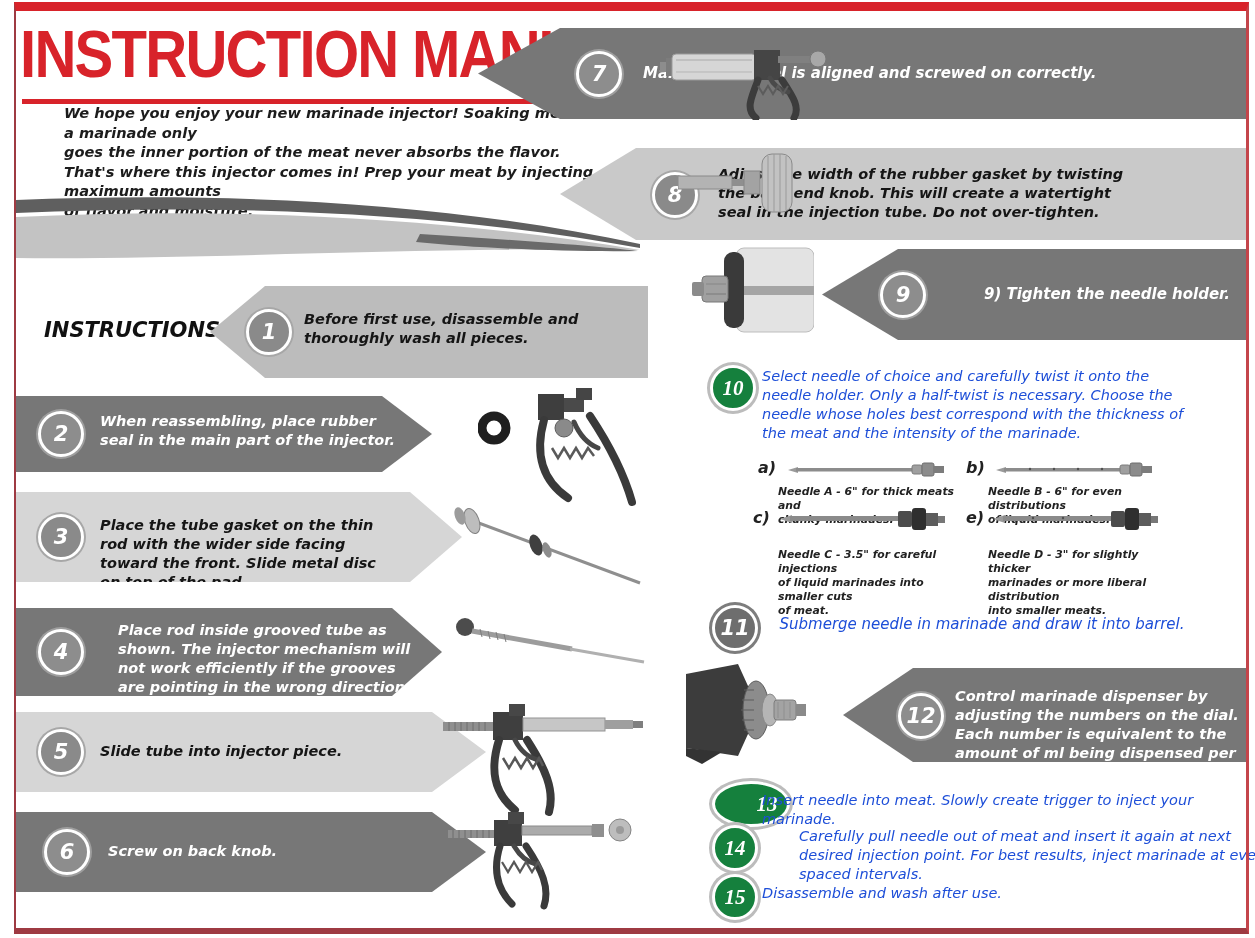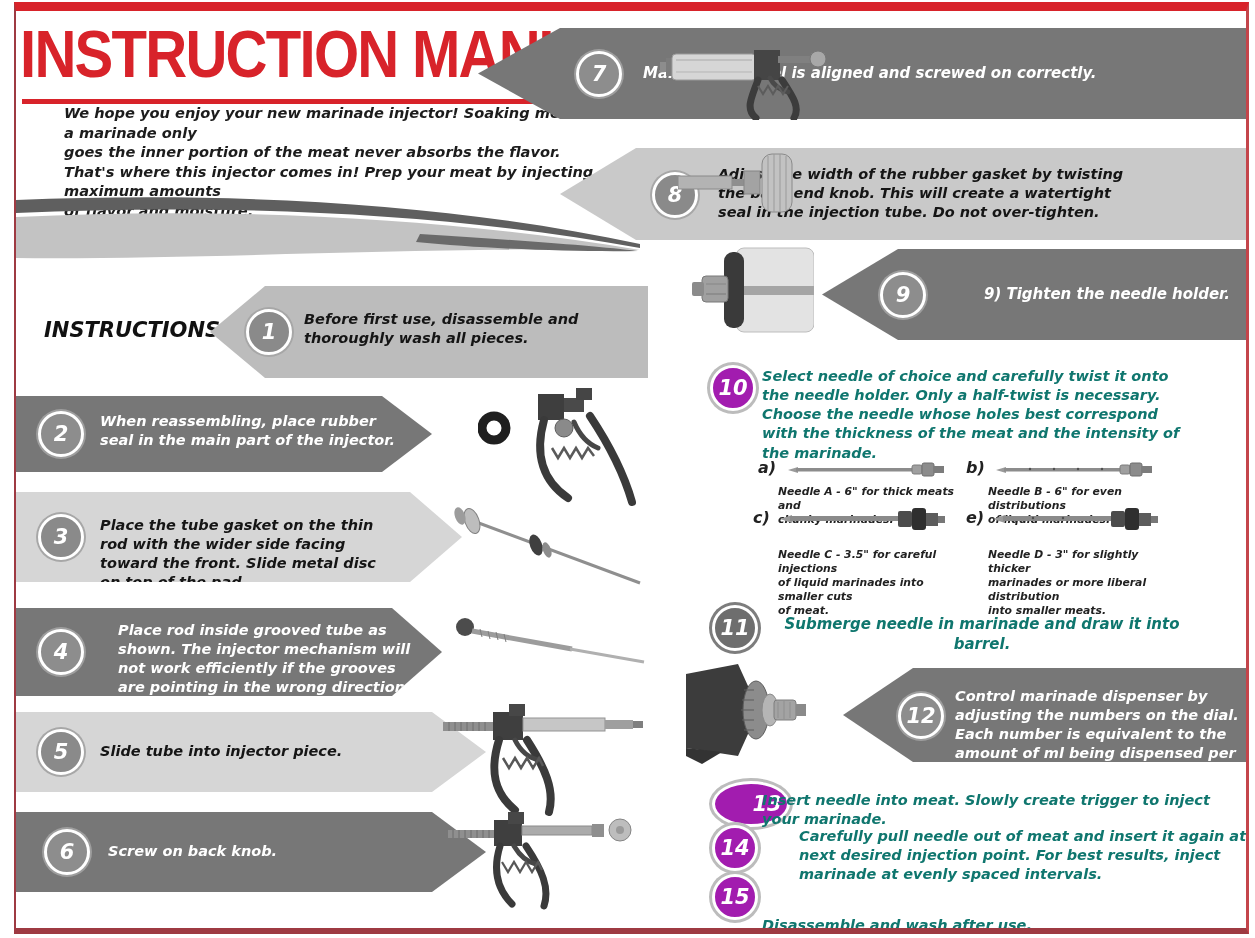--- a/index.html
+++ b/index.html
@@ -23,28 +23,28 @@
   .chevR{clip-path:polygon(0 0,calc(100% - var(--tip)) 0,100% 50%,calc(100% - var(--tip)) 100%,0 100%);}
   .bg-dark{background:var(--banner-dark);}
   .bg-mid{background:var(--banner-mid);}
   .bg-light{background:var(--banner-light);}
   .bg-light2{background:var(--banner-light2);}
   .num-circle{position:absolute;width:40px;height:40px;border-radius:50%;border:3px solid #fff;
          box-sizing:content-box;display:flex;align-items:center;justify-content:center;
          font-weight:bold;font-style:italic;font-size:21px;color:#fff;}
   .on-dark{background:#8d8d8d;box-shadow:0 0 0 2px #9e9e9e;}
   .on-light{background:#8a8a8a;box-shadow:0 0 0 2px #a7a7a7;}
-  .standalone{background:#a21caf;box-shadow:0 0 0 3px #bcbcbc;}
+  .standalone{background:#15803d;box-shadow:0 0 0 3px #bcbcbc;font-family:Liberation Serif, serif;}
   .dark-fill{background:#6e6e6e;box-shadow:0 0 0 3px #7d7d7d;}
   .step-text{position:absolute;font-style:italic;font-weight:bold;font-size:14.5px;
          line-height:1.32;white-space:pre-line;}
   .white{color:#fff;}
   .black{color:#151515;}
-  .free-text{position:absolute;font-style:italic;font-weight:bold;font-size:14.5px;
-         line-height:1.32;color:#0f766e;white-space:pre-line;}
+  .free-text{position:absolute;font-style:italic;font-weight:normal;font-size:14.5px;
+         line-height:1.32;color:#1d4ed8;white-space:pre-line;}
   .needle-label{position:absolute;font-style:italic;font-weight:bold;font-size:16px;color:#222;}
   .needle-caption{position:absolute;font-style:italic;font-weight:bold;font-size:10.8px;
          line-height:1.3;color:#222;white-space:pre-line;}
   .photo{position:absolute;}
   
   #b1{left:210px;top:286px;width:438px;height:92px;--tip:55px;}
   #b1 .num-circle{left:36px;top:23px;}
   #b1 .step-text{left:94px;top:24px;width:275px;}
   #b2{left:16px;top:396px;width:416px;height:76px;--tip:50px;}
   #b2 .num-circle{left:22px;top:15px;}
@@ -143,21 +143,21 @@
   <div class="num-circle dark-fill" style="left:712px;top:605px;">11</div>
   <div class="free-text" style="left:762px;top:615px;width:440px;font-size:15px;text-align:center;">Submerge needle in marinade and draw it into barrel.</div>
 
   <div class="num-circle standalone" style="left:712px;top:781px;padding-left:32px;">13</div>
   <div class="free-text" style="left:762px;top:791px;width:470px;">Insert needle into meat. Slowly create trigger to inject your marinade.</div>
 
   <div class="num-circle standalone" style="left:712px;top:825px;">14</div>
   <div class="free-text" style="left:762px;top:827px;width:485px;margin-left:37px;">Carefully pull needle out of meat and insert it again at next desired injection point. For best results, inject marinade at evenly spaced intervals.</div>
 
   <div class="num-circle standalone" style="left:712px;top:874px;">15</div>
-  <div class="free-text" style="left:762px;top:884px;width:400px;margin-top:32px;">Disassemble and wash after use.</div>
+  <div class="free-text" style="left:762px;top:884px;width:400px;">Disassemble and wash after use.</div>
 
   <div class="needle-label" style="left:758px;top:458px;">a)</div>
   <svg class="photo" style="left:788px;top:460px;" width="158" height="20" viewBox="0 0 158 20">
     <polygon points="0,10 10,7 10,13" fill="#9a9a9a"></polygon>
     <rect x="8" y="8" width="116" height="3.5" fill="#8c8c8c"></rect>
     <rect x="124" y="5" width="10" height="9" rx="2" fill="#9f9f9f" stroke="#7c7c7c"></rect>
     <rect x="134" y="3" width="12" height="13" rx="2" fill="#8c8c8c" stroke="#6f6f6f"></rect>
     <rect x="146" y="6" width="10" height="7" fill="#7c7c7c"></rect>
   </svg>
   <div class="needle-caption" style="left:778px;top:485px;width:180px;">Needle A - 6" for thick meats and

